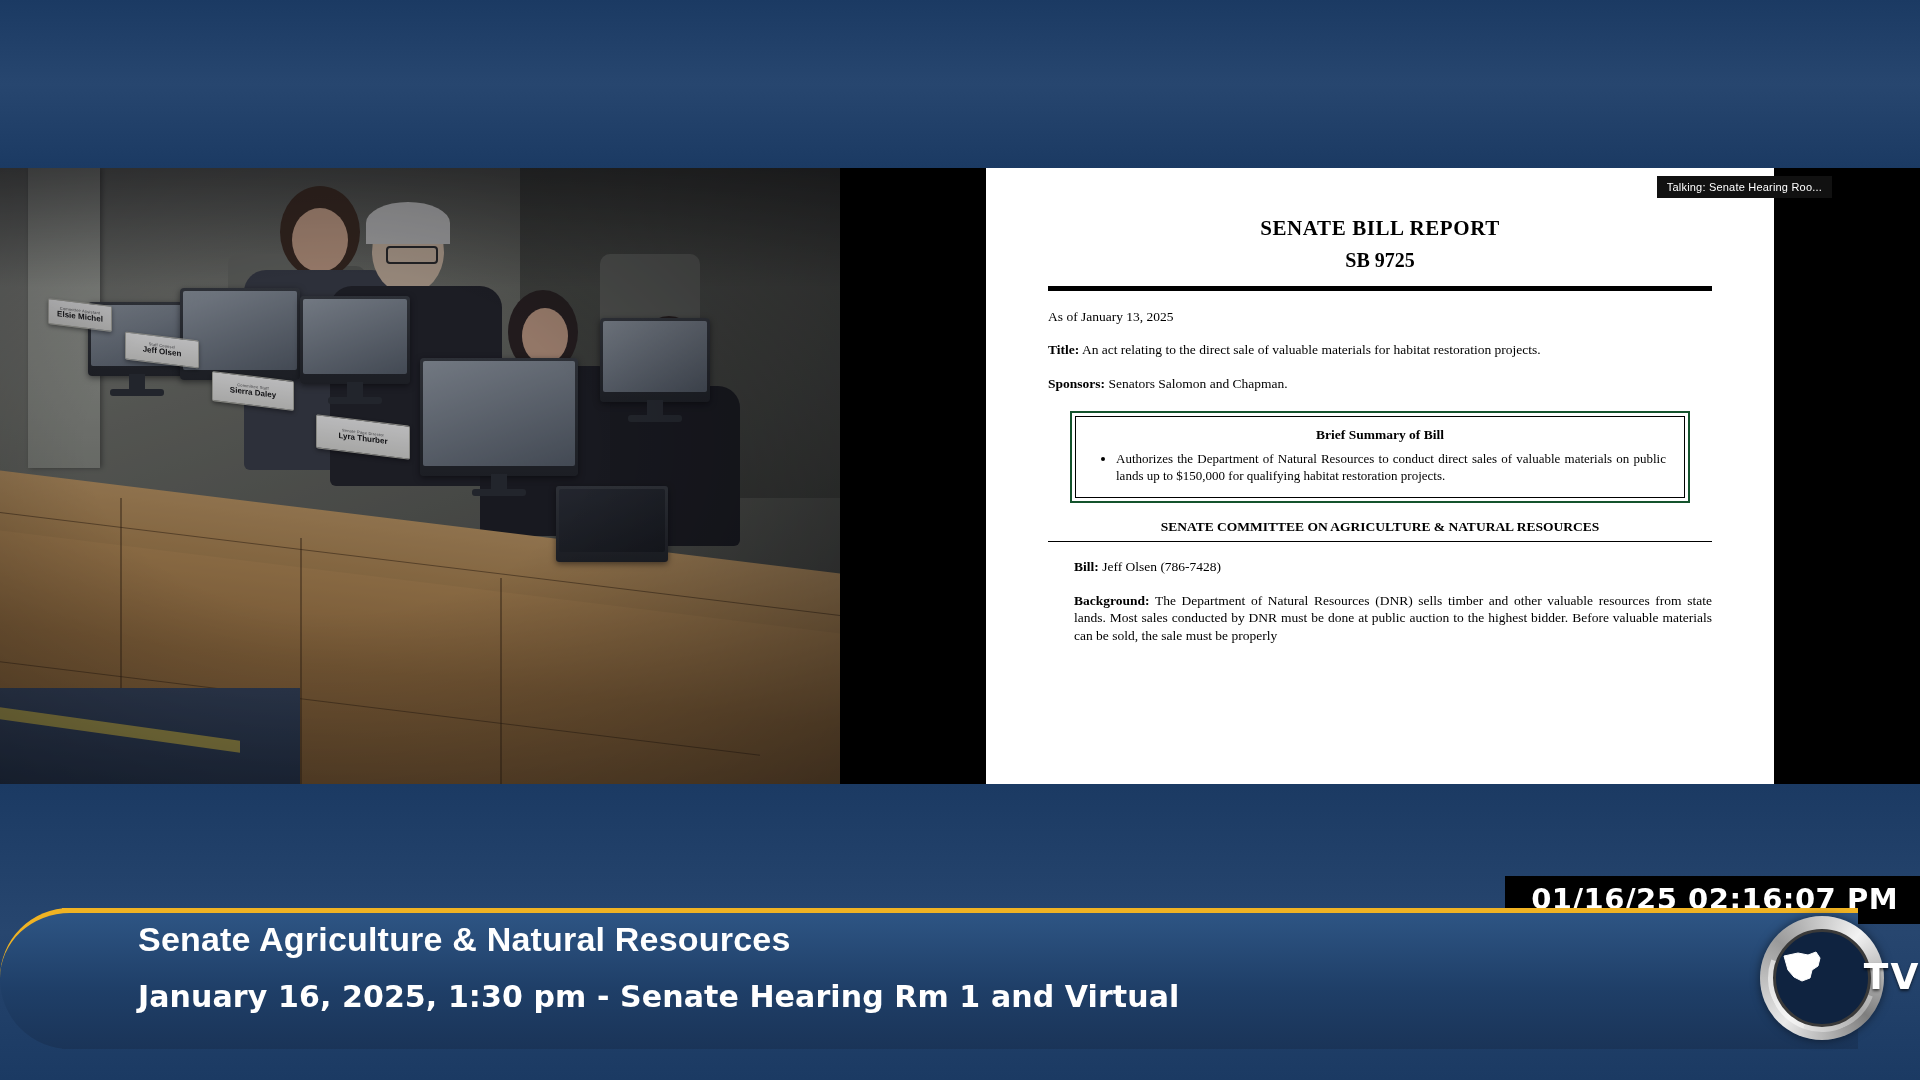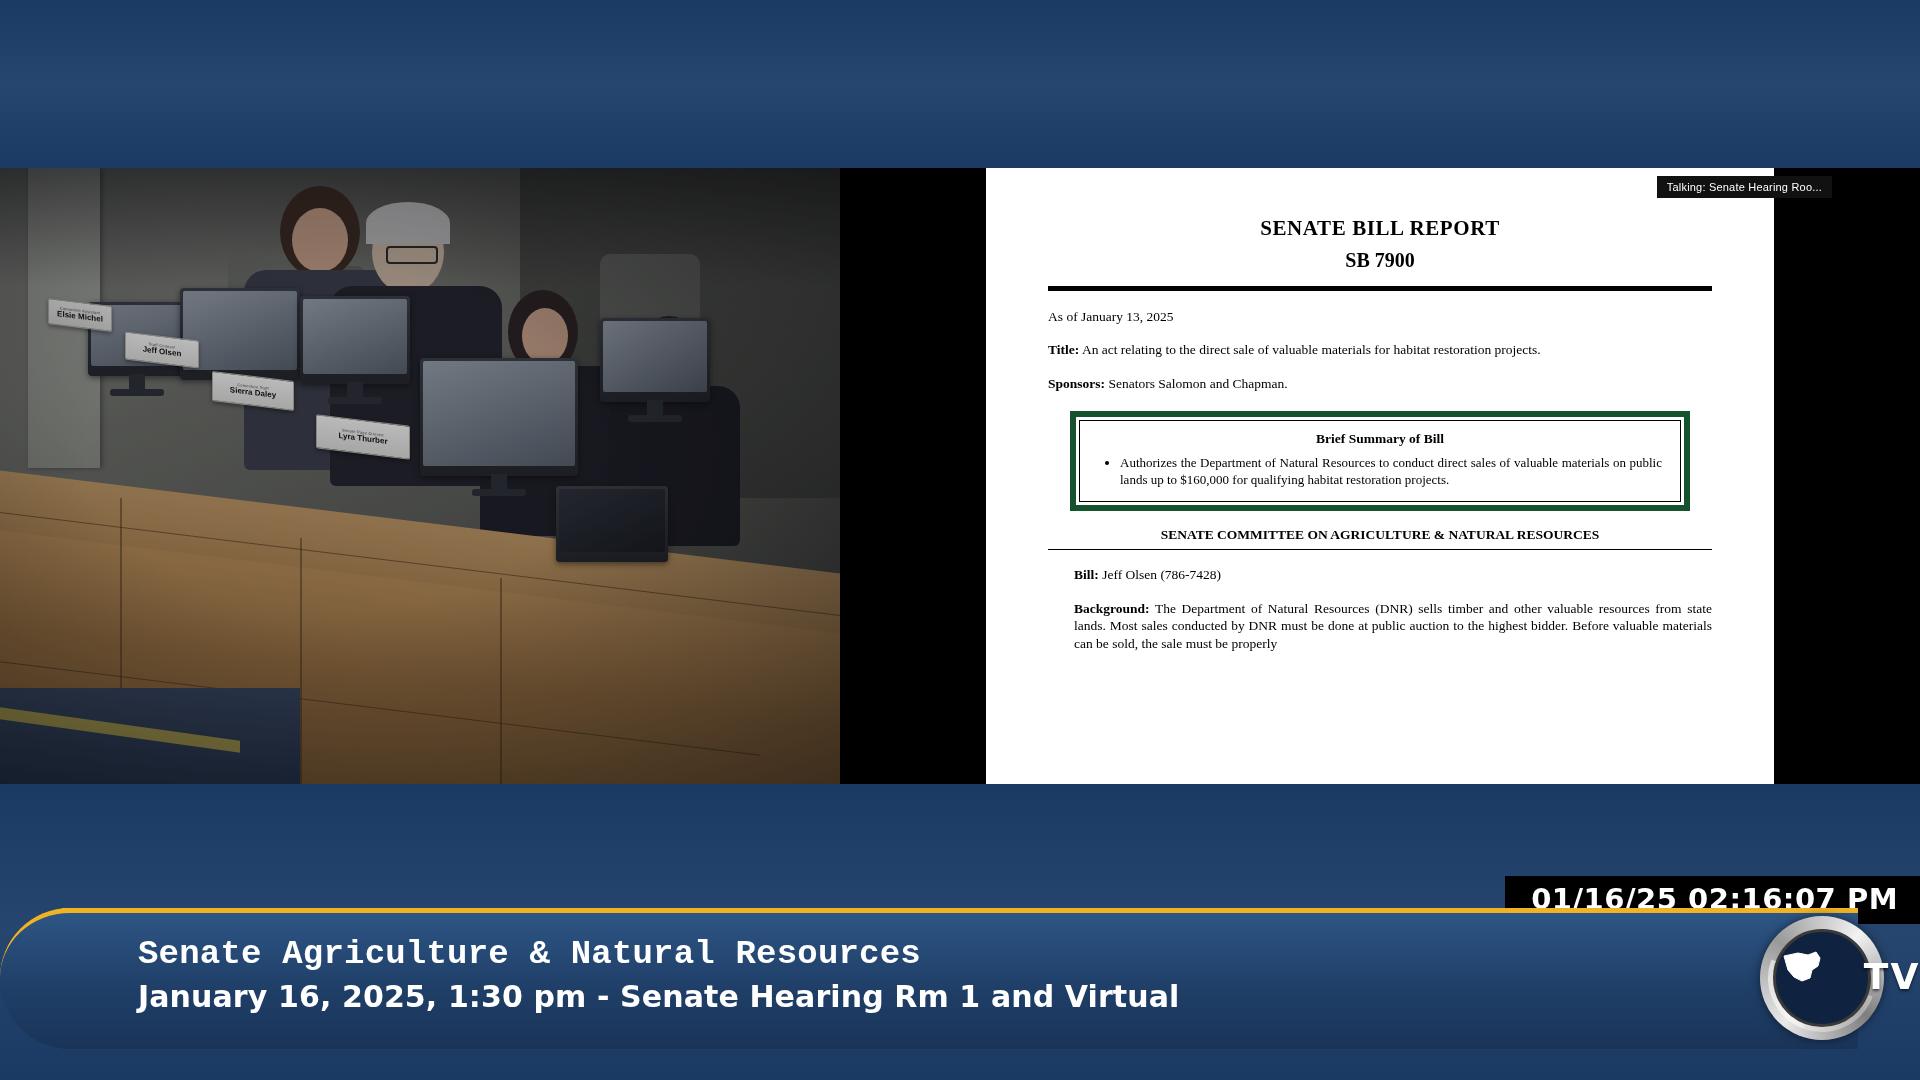--- a/index.html
+++ b/index.html
@@ -213,21 +213,21 @@
   }
   .doc-p {
     font-size: 13.5px;
     margin-top: 16px;
     line-height: 1.32;
     text-align: justify;
   }
   .doc-p b { font-weight: bold; }
   .doc-indent { margin-left: 26px; }
   .summary-box {
-    border: 6px solid #14532d;
+    border: 2px solid #14532d;
     margin: 18px 22px 0 22px;
     padding: 3px;
   }
   .summary-box-inner {
     border: 1px solid #000;
     padding: 10px 18px 12px 18px;
   }
   .summary-title {
     text-align: center;
     font-weight: bold;
@@ -296,26 +296,26 @@
     height: 141px;
     background: linear-gradient(180deg, #2e5584 0%, #1f3f68 55%, #1a3458 100%);
     border-top-left-radius: 70px;
     border-bottom-left-radius: 70px;
     border-top: 5px solid #f0b323;
     box-sizing: border-box;
   }
   .lt-title {
     position: absolute;
     left: 76px;
-    top: 22px;
+    top: 7px;
     color: #fff;
     font-size: 34px;
     font-weight: bold;
     letter-spacing: .2px;
-    font-family: Liberation Mono, monospace;
+    font-family: Liberation Sans, sans-serif;
   }
   .lt-sub {
     position: absolute;
     left: 76px;
     top: 66px;
     color: #fff;
     font-size: 30px;
     font-weight: bold;
     letter-spacing: .1px;
     font-family: "DejaVu Sans", sans-serif;
@@ -475,41 +475,41 @@
 
         <div class="cam-vignette"></div>
         <div class="cam-dim"></div>
       </div>
     </div>
 
     <div class="doc-feed">
       <div class="doc-page">
         <div class="doc-inner">
           <div class="doc-title">SENATE BILL REPORT</div>
-          <div class="doc-billno">SB 7900</div>
+          <div class="doc-billno">SB 9725</div>
           <div class="doc-rule"></div>
           <div class="doc-asof">As of January 13, 2025</div>
 
           <div class="doc-p">
             <b>Title:</b>
             <span>An act relating to the direct sale of valuable materials for habitat restoration projects.</span>
           </div>
 
 
           <div class="doc-p">
             <b>Sponsors:</b>
             <span>Senators Salomon and Chapman.</span>
           </div>
 
 
           <div class="summary-box">
             <div class="summary-box-inner">
               <div class="summary-title">Brief Summary of Bill</div>
               <ul class="summary-list">
-                <li>Authorizes the Department of Natural Resources to conduct direct sales of valuable materials on public lands up to $160,000 for qualifying habitat restoration projects.</li>
+                <li>Authorizes the Department of Natural Resources to conduct direct sales of valuable materials on public lands up to $150,000 for qualifying habitat restoration projects.</li>
               </ul>
             </div>
           </div>
 
           <div class="section-head">SENATE COMMITTEE ON AGRICULTURE &amp; NATURAL RESOURCES</div>
           <div class="hr-thin"></div>
 
           <div class="doc-p doc-indent">
             <b>Bill:</b>
             <span>Jeff Olsen (786-7428)</span>

